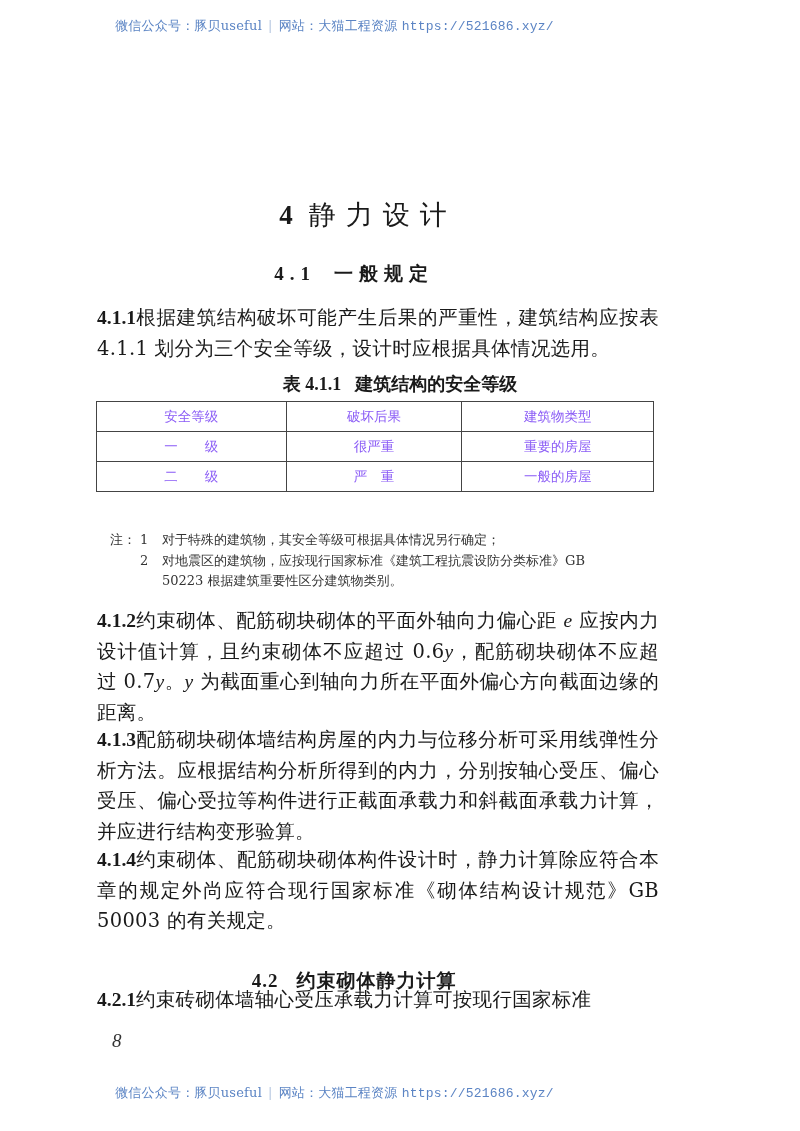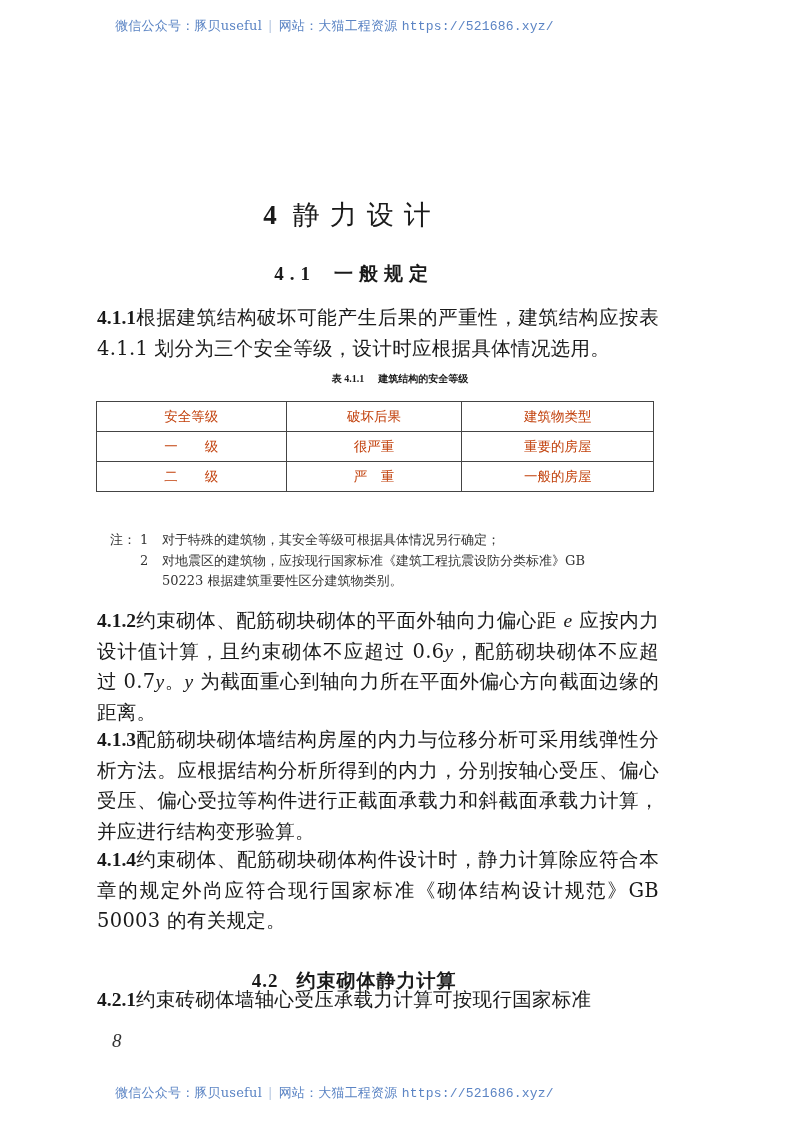--- a/index.html
+++ b/index.html
@@ -11,21 +11,21 @@
     position: absolute; left: 0; width: 669px; text-align: center;
     font-size: 13px; color: #5b84c4; letter-spacing: 0.2px;
     font-family: "DejaVu Serif", serif;
   }
   .watermark .mono { font-family: "Liberation Mono", "DejaVu Sans Mono", monospace; }
   .watermark .sep { color: #b5c6e0; margin: 0 6px; }
   .wm-top { top: 17px; }
   .wm-bottom { top: 1084px; }
 
   .chapter-title {
-    position: absolute; top: 197px; left: 0; width: 704px; text-align: center;
+    position: absolute; top: 197px; left: 16px; width: 704px; text-align: center;
     font-size: 27px; letter-spacing: 10px;
   }
   .chapter-title .num { font-family: "Liberation Serif", serif; font-weight: bold; margin-right: 16px; letter-spacing: 0; }
 
   .section-title {
     position: absolute; left: 0; width: 708px; text-align: center; font-size: 19px;
     font-family: "DejaVu Sans", sans-serif; font-weight: bold;
   }
   .section-title .num { font-family: "Liberation Serif", serif; font-weight: bold; margin-right: 18px; }
   .s41 { top: 261px; letter-spacing: 6px; }
@@ -38,27 +38,27 @@
   .para .clause { font-family: "Liberation Serif", serif; font-weight: bold; letter-spacing: 0; }
   .p411 { top: 303px; }
   .p412 { top: 606px; }
   .p413 { top: 725px; }
   .p414 { top: 845px; }
   .p421 { top: 985px; }
   .ital { font-style: italic; font-family: "Liberation Serif", serif; }
 
   .table-caption {
     position: absolute; top: 372px; left: 0; width: 800px; text-align: center;
-    font-size: 10px; font-family: "DejaVu Sans", sans-serif; font-weight: bold;
+    font-size: 18px; font-family: "DejaVu Sans", sans-serif; font-weight: bold;
   }
   .table-caption .num { font-family: "Liberation Serif", serif; margin-right: 14px; }
 
   table.grade {
     position: absolute; top: 401px; left: 96px; width: 558px; border-collapse: collapse;
-    font-size: 13.5px; color: #c2410c;
+    font-size: 13.5px; color: #8b5cf6;
     border: 1.5px solid #222;
   }
   table.grade td, table.grade th {
     border: 1px solid #444; height: 29px; text-align: center; font-weight: normal; padding: 0;
   }
   table.grade col.c1 { width: 190px; }
   table.grade col.c2 { width: 176px; }
   table.grade col.c3 { width: 192px; }
 
   .notes {

